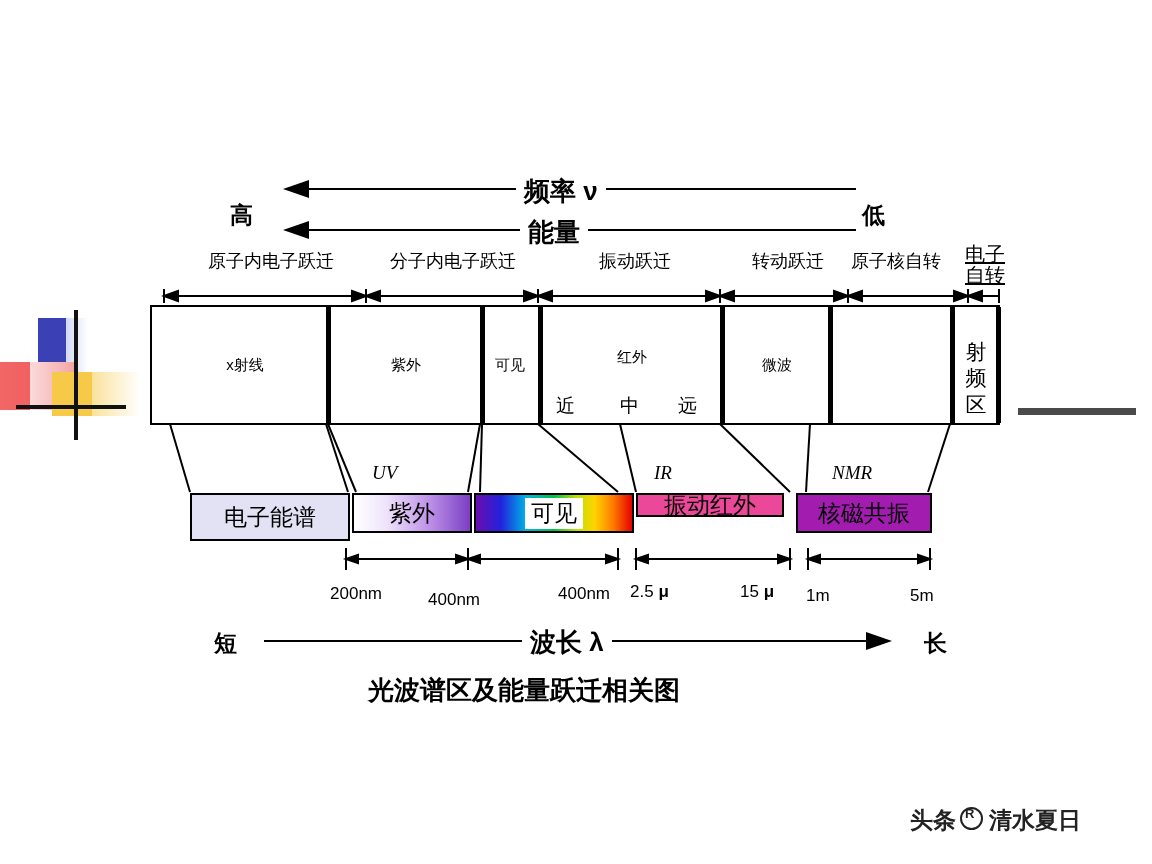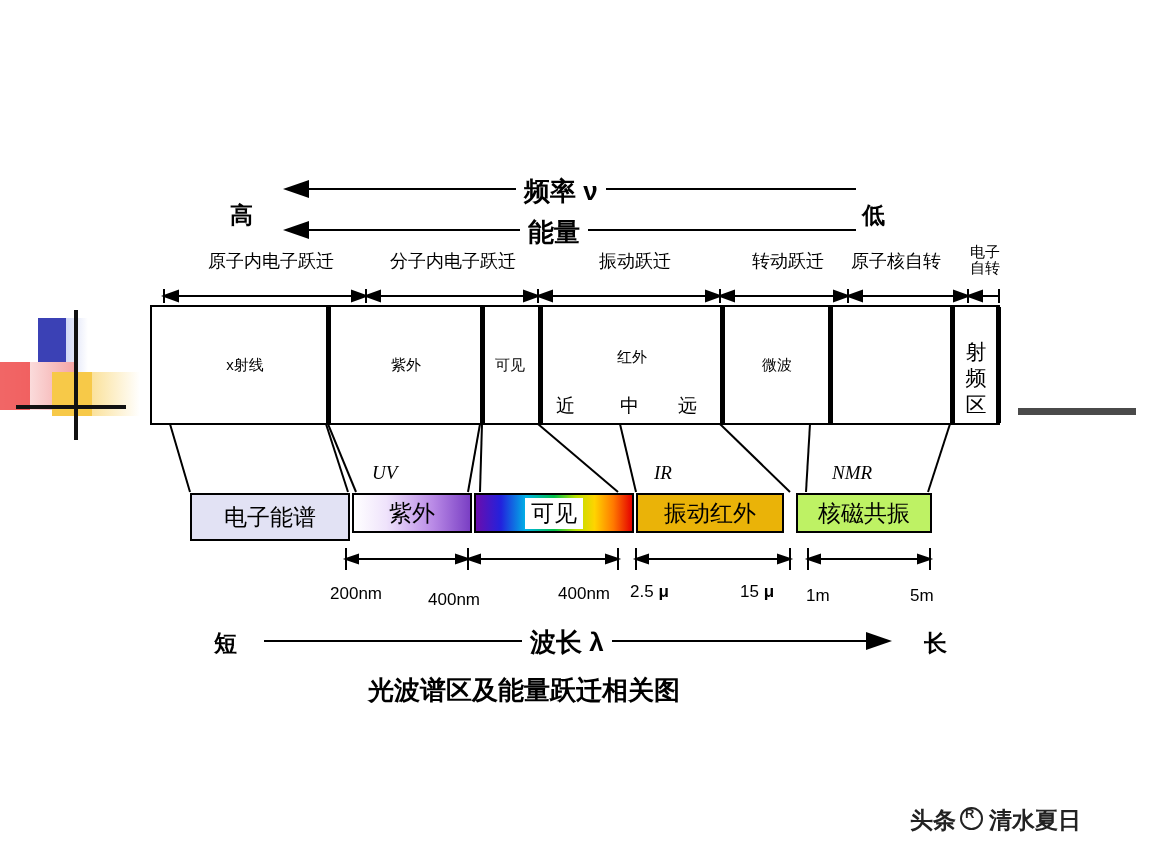--- a/index.html
+++ b/index.html
@@ -171,21 +171,21 @@
   <div class="abs tri-left" style="left:283px; top:221px;"></div>
   <div class="abs axis-text" style="left:520px; top:215px;">能量</div>
 
   <div class="abs" style="left:150px; top:252px; width:850px; height:50px;">
 
     <div class="abs trans-label" style="left:26px; top:0px; width:190px;">原子内电子跃迁</div>
     <div class="abs trans-label" style="left:218px; top:0px; width:170px;">分子内电子跃迁</div>
     <div class="abs trans-label" style="left:400px; top:0px; width:170px;">振动跃迁</div>
     <div class="abs trans-label" style="left:578px; top:0px; width:120px;">转动跃迁</div>
     <div class="abs trans-label" style="left:684px; top:0px; width:124px;">原子核自转</div>
-    <div class="abs trans-label" style="left:806px; top:-8px; width:58px; font-size:15px;">电子<br>自转</div>
+    <div class="abs trans-label" style="left:806px; top:-8px; width:58px; font-size:20px;text-decoration:underline;">电子<br>自转</div>
 
     <div class="abs" style="left:0px; top:36px; width:850px; height:16px;">
       <svg width="850" height="16" viewBox="0 0 850 16">
 
         <g stroke="#000" stroke-width="2" fill="#000">
           <line x1="14" y1="1" x2="14" y2="15"></line>
           <line x1="216" y1="1" x2="216" y2="15"></line>
           <line x1="388" y1="1" x2="388" y2="15"></line>
           <line x1="570" y1="1" x2="570" y2="15"></line>
           <line x1="698" y1="1" x2="698" y2="15"></line>
@@ -272,23 +272,23 @@
   <div class="abs tech-box" style="left:352px; top:493px; width:120px; height:40px;
               background:linear-gradient(90deg,#ffffff 0%,#efe3fb 28%,#b98ae6 68%,#7a3fc4 100%);">
     <span>紫外</span>
   </div>
 
   <div class="abs tech-box" style="left:474px; top:493px; width:160px; height:40px;
               background:linear-gradient(90deg,#6a0dad 0%,#2222dd 16%,#00b3e6 32%,#00c04a 50%,#b9e000 64%,#ffd400 76%,#ff7a00 88%,#e50000 100%);">
     <span style="background:#ffffff; padding:0 6px;">可见</span>
   </div>
 
-  <div class="abs tech-box" style="left:636px; top:493px; width:148px; height:40px; background:#eab308;">振动红外</div>
-
-  <div class="abs tech-box" style="left:796px; top:493px; width:136px; height:40px; background:#bef264;">核磁共振</div>
+  <div class="abs tech-box" style="left:636px; top:493px; width:148px; height:24px; background:#ec4899;">振动红外</div>
+
+  <div class="abs tech-box" style="left:796px; top:493px; width:136px; height:40px; background:#a21caf;">核磁共振</div>
 
   <div class="abs" style="left:150px; top:544px; width:850px; height:28px;">
     <svg width="850" height="28" viewBox="0 0 850 28">
       <g stroke="#000" stroke-width="2" fill="#000">
 
         <line x1="196" y1="4" x2="196" y2="26"></line>
         <line x1="318" y1="4" x2="318" y2="26"></line>
         <line x1="468" y1="4" x2="468" y2="26"></line>
         <line x1="486" y1="4" x2="486" y2="26"></line>
         <line x1="640" y1="4" x2="640" y2="26"></line>

